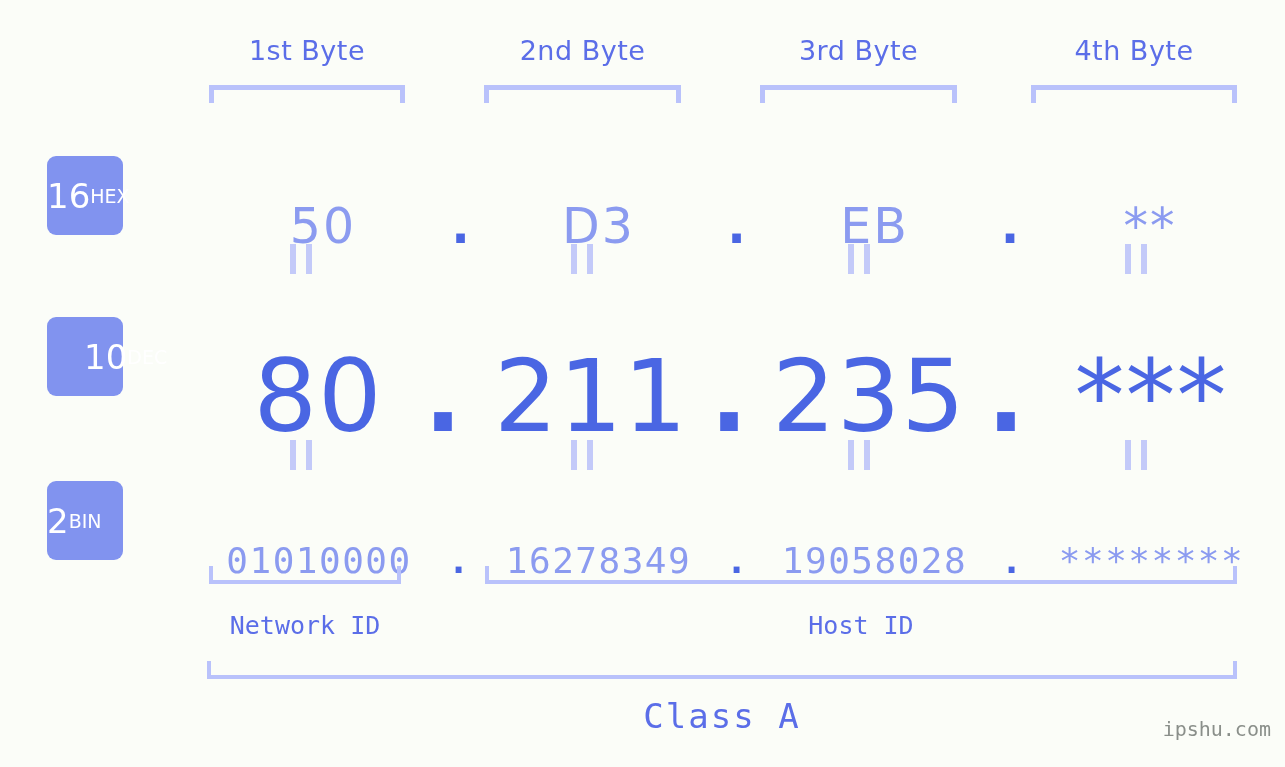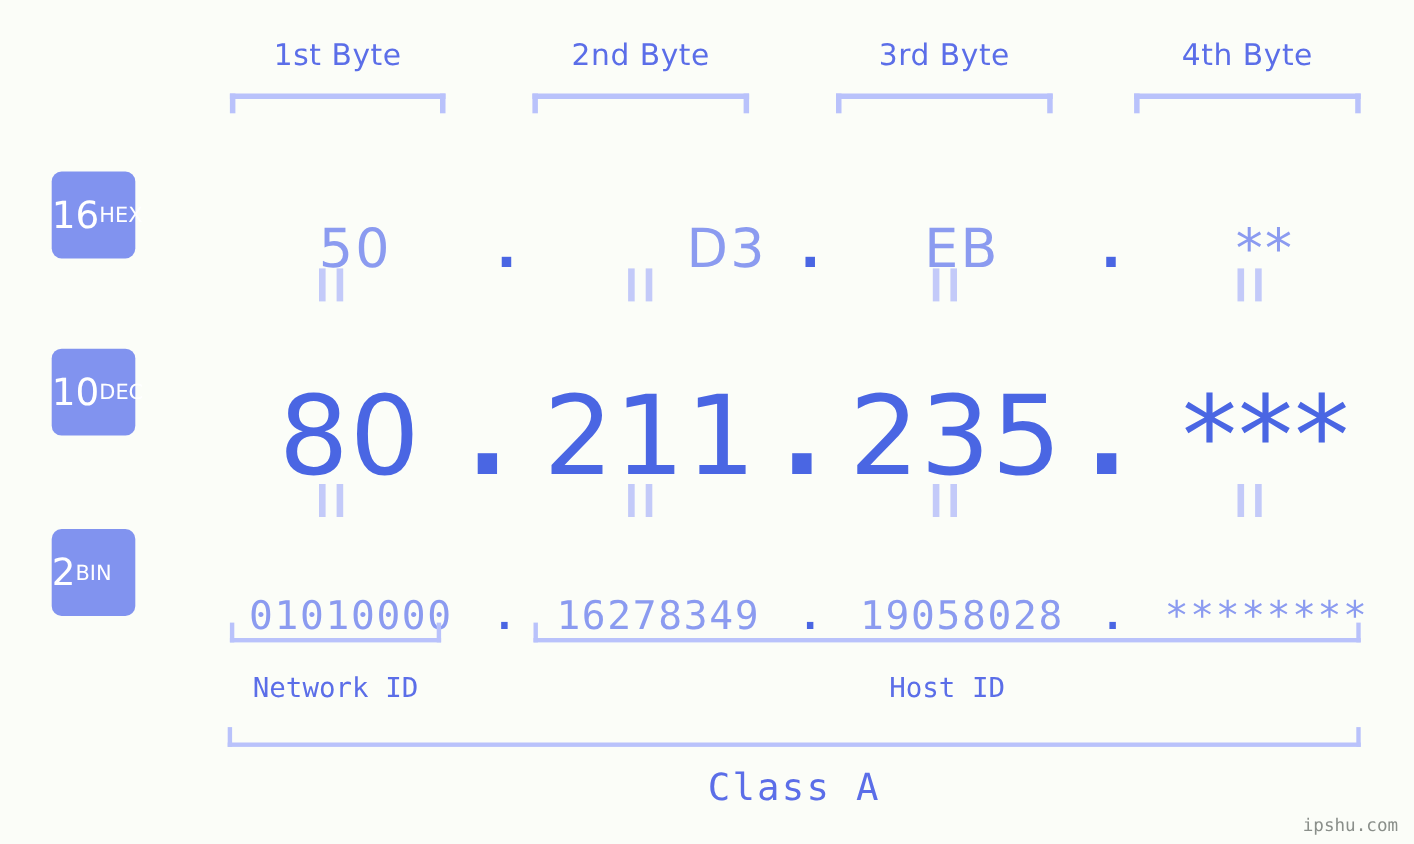--- a/index.html
+++ b/index.html
@@ -74,21 +74,21 @@
     font-weight: 400;
     font-family: "DejaVu Sans", sans-serif;
   }
   .badge .nm {
     font-size: 19px;
     line-height: 22px;
     margin-top: 1px;
     font-family: "DejaVu Sans", sans-serif;
   }
   .badge-hex { top: 156px; }
-  .badge-dec { top: 317px; }
+  .badge-dec { top: 317px; padding-left: 37px; }
   .badge-bin { top: 481px; }
 
   
   .row {
     position: absolute;
     left: 16px;
     width: 1285px;
     margin-top: 44px;
   }
 
@@ -185,23 +185,23 @@
     line-height: 44px;
     color: #5b6ee8;
     letter-spacing: 2px;
     white-space: nowrap;
   }
 
   
   .watermark {
     position: absolute;
     right: 14px;
-    bottom: 8px;
-    font-family: "DejaVu Sans Mono", monospace;
-    font-size: 16px;
+    bottom: 26px;
+    font-family: "DejaVu Sans Mono", monospace;
+    font-size: 20px;
     color: #8a8f8a;
     letter-spacing: 0px;
   }
 </style>
 </head>
 <body>
 
 <div class="stage">
 
   <div class="byte-label" style="left:209px;width:196px;">1st Byte</div>
@@ -223,21 +223,21 @@
     <span class="nm">DEC</span>
   </div>
   <div class="badge badge-bin">
     <span class="num">2</span>
     <span class="nm">BIN</span>
   </div>
 
   <div class="row row-hex">
     <div class="cell hex-val" style="left:209px;width:196px;">50</div>
     <div class="cell hex-dot" style="left:405px;width:79px;">.</div>
-    <div class="cell hex-val" style="left:484px;width:197px;text-align:right;">D3</div>
+    <div class="cell hex-val" style="left:484px;width:197px;">D3</div>
     <div class="cell hex-dot" style="left:681px;width:79px;">.</div>
     <div class="cell hex-val" style="left:760px;width:197px;text-align:center;">EB</div>
     <div class="cell hex-dot" style="left:957px;width:74px;">.</div>
     <div class="cell hex-val" style="left:1031px;width:206px;">**</div>
   </div>
 
   <div class="eq eq-top" style="left:290px;">
       <i></i>
       <i></i>
     </div>

